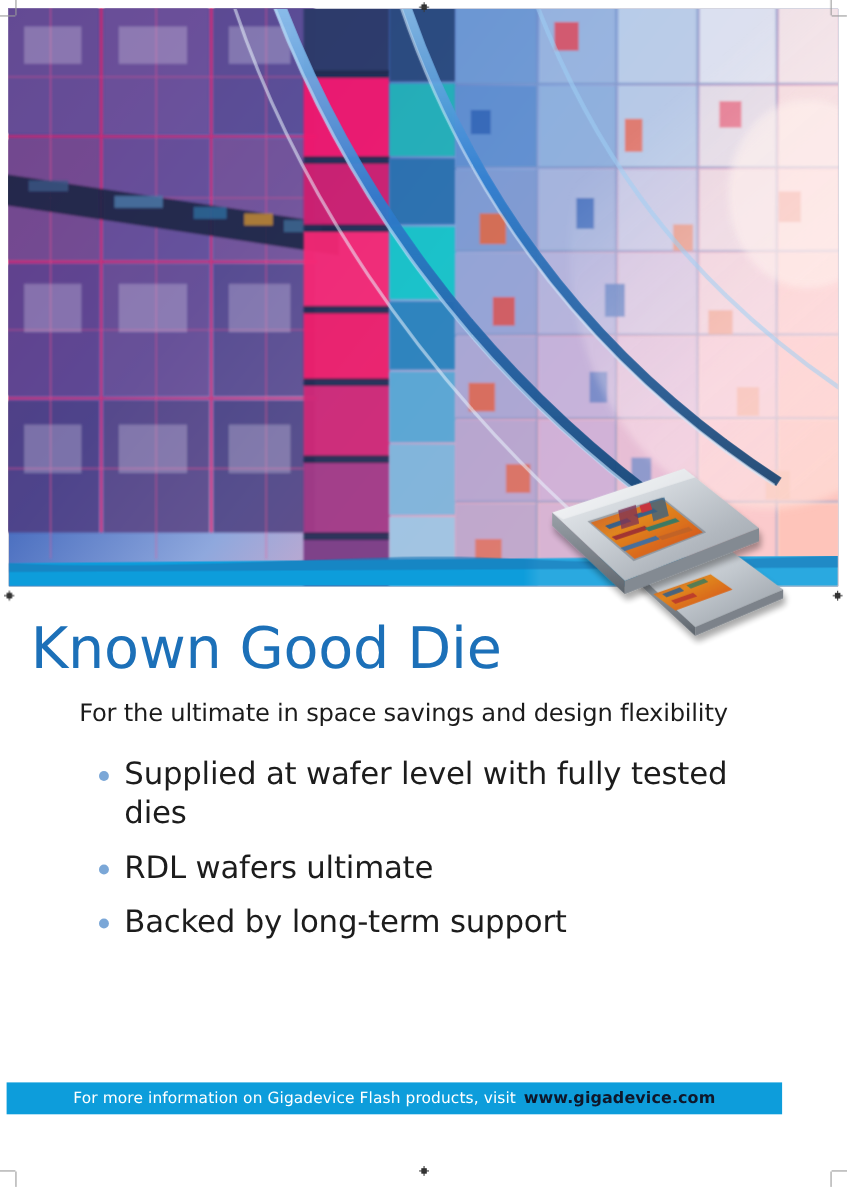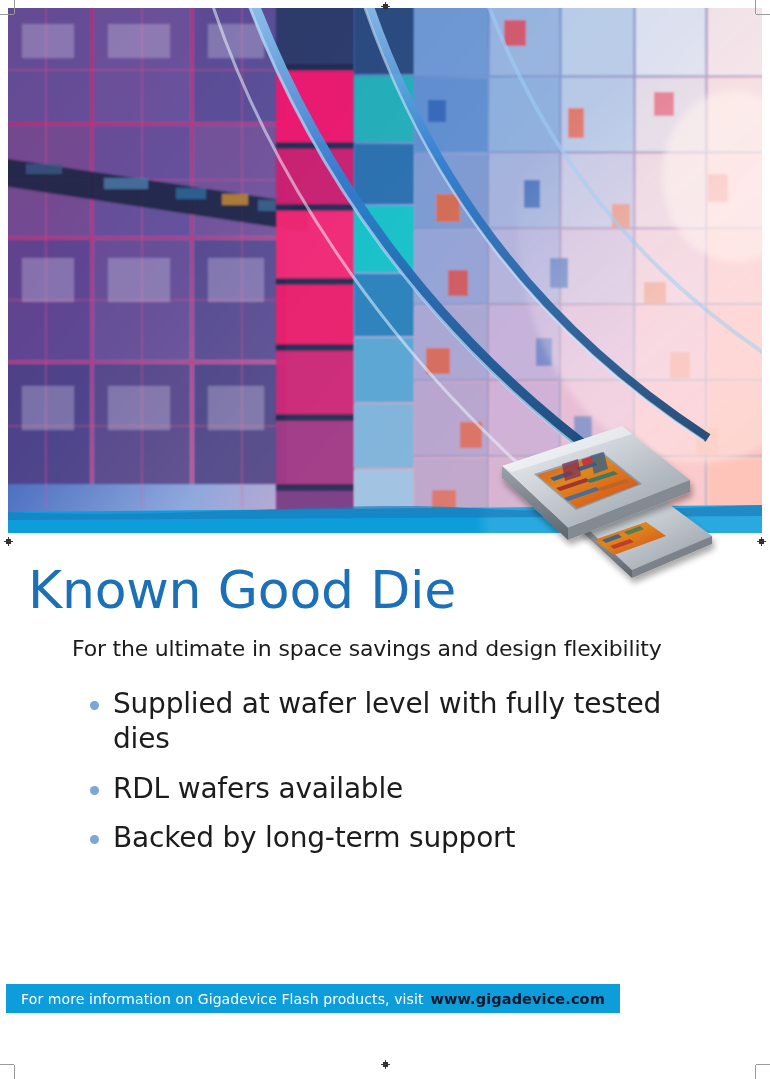--- a/index.html
+++ b/index.html
@@ -148,21 +148,21 @@
     height: 9px;
     border-radius: 50%;
     background: #7ba7d7;
   }
 
   
   .footer-bar {
     position: absolute;
     left: 6px;
     top: 984px;
-    width: 614px;
+    width: 705px;
     height: 29px;
     background: #0d9ddb;
     display: flex;
     align-items: center;
     justify-content: center;
   }
   .footer-text {
     color: #ffffff;
     font-size: 14px;
     font-weight: 400;
@@ -494,21 +494,21 @@
 
     <h2 class="subhead">For the ultimate in space savings and design flexibility</h2>
 
     <ul class="bullets">
       <li>
         <span class="dot"></span>
         <span>Supplied at wafer level with fully tested dies</span>
       </li>
       <li>
         <span class="dot"></span>
-        <span>RDL wafers available</span>
+        <span>RDL wafers ultimate</span>
       </li>
       <li>
         <span class="dot"></span>
         <span>Backed by long-term support</span>
       </li>
     </ul>
   </div>
 
   <div class="footer-bar">
     <span class="footer-text">For more information on Gigadevice Flash products, visit</span>

